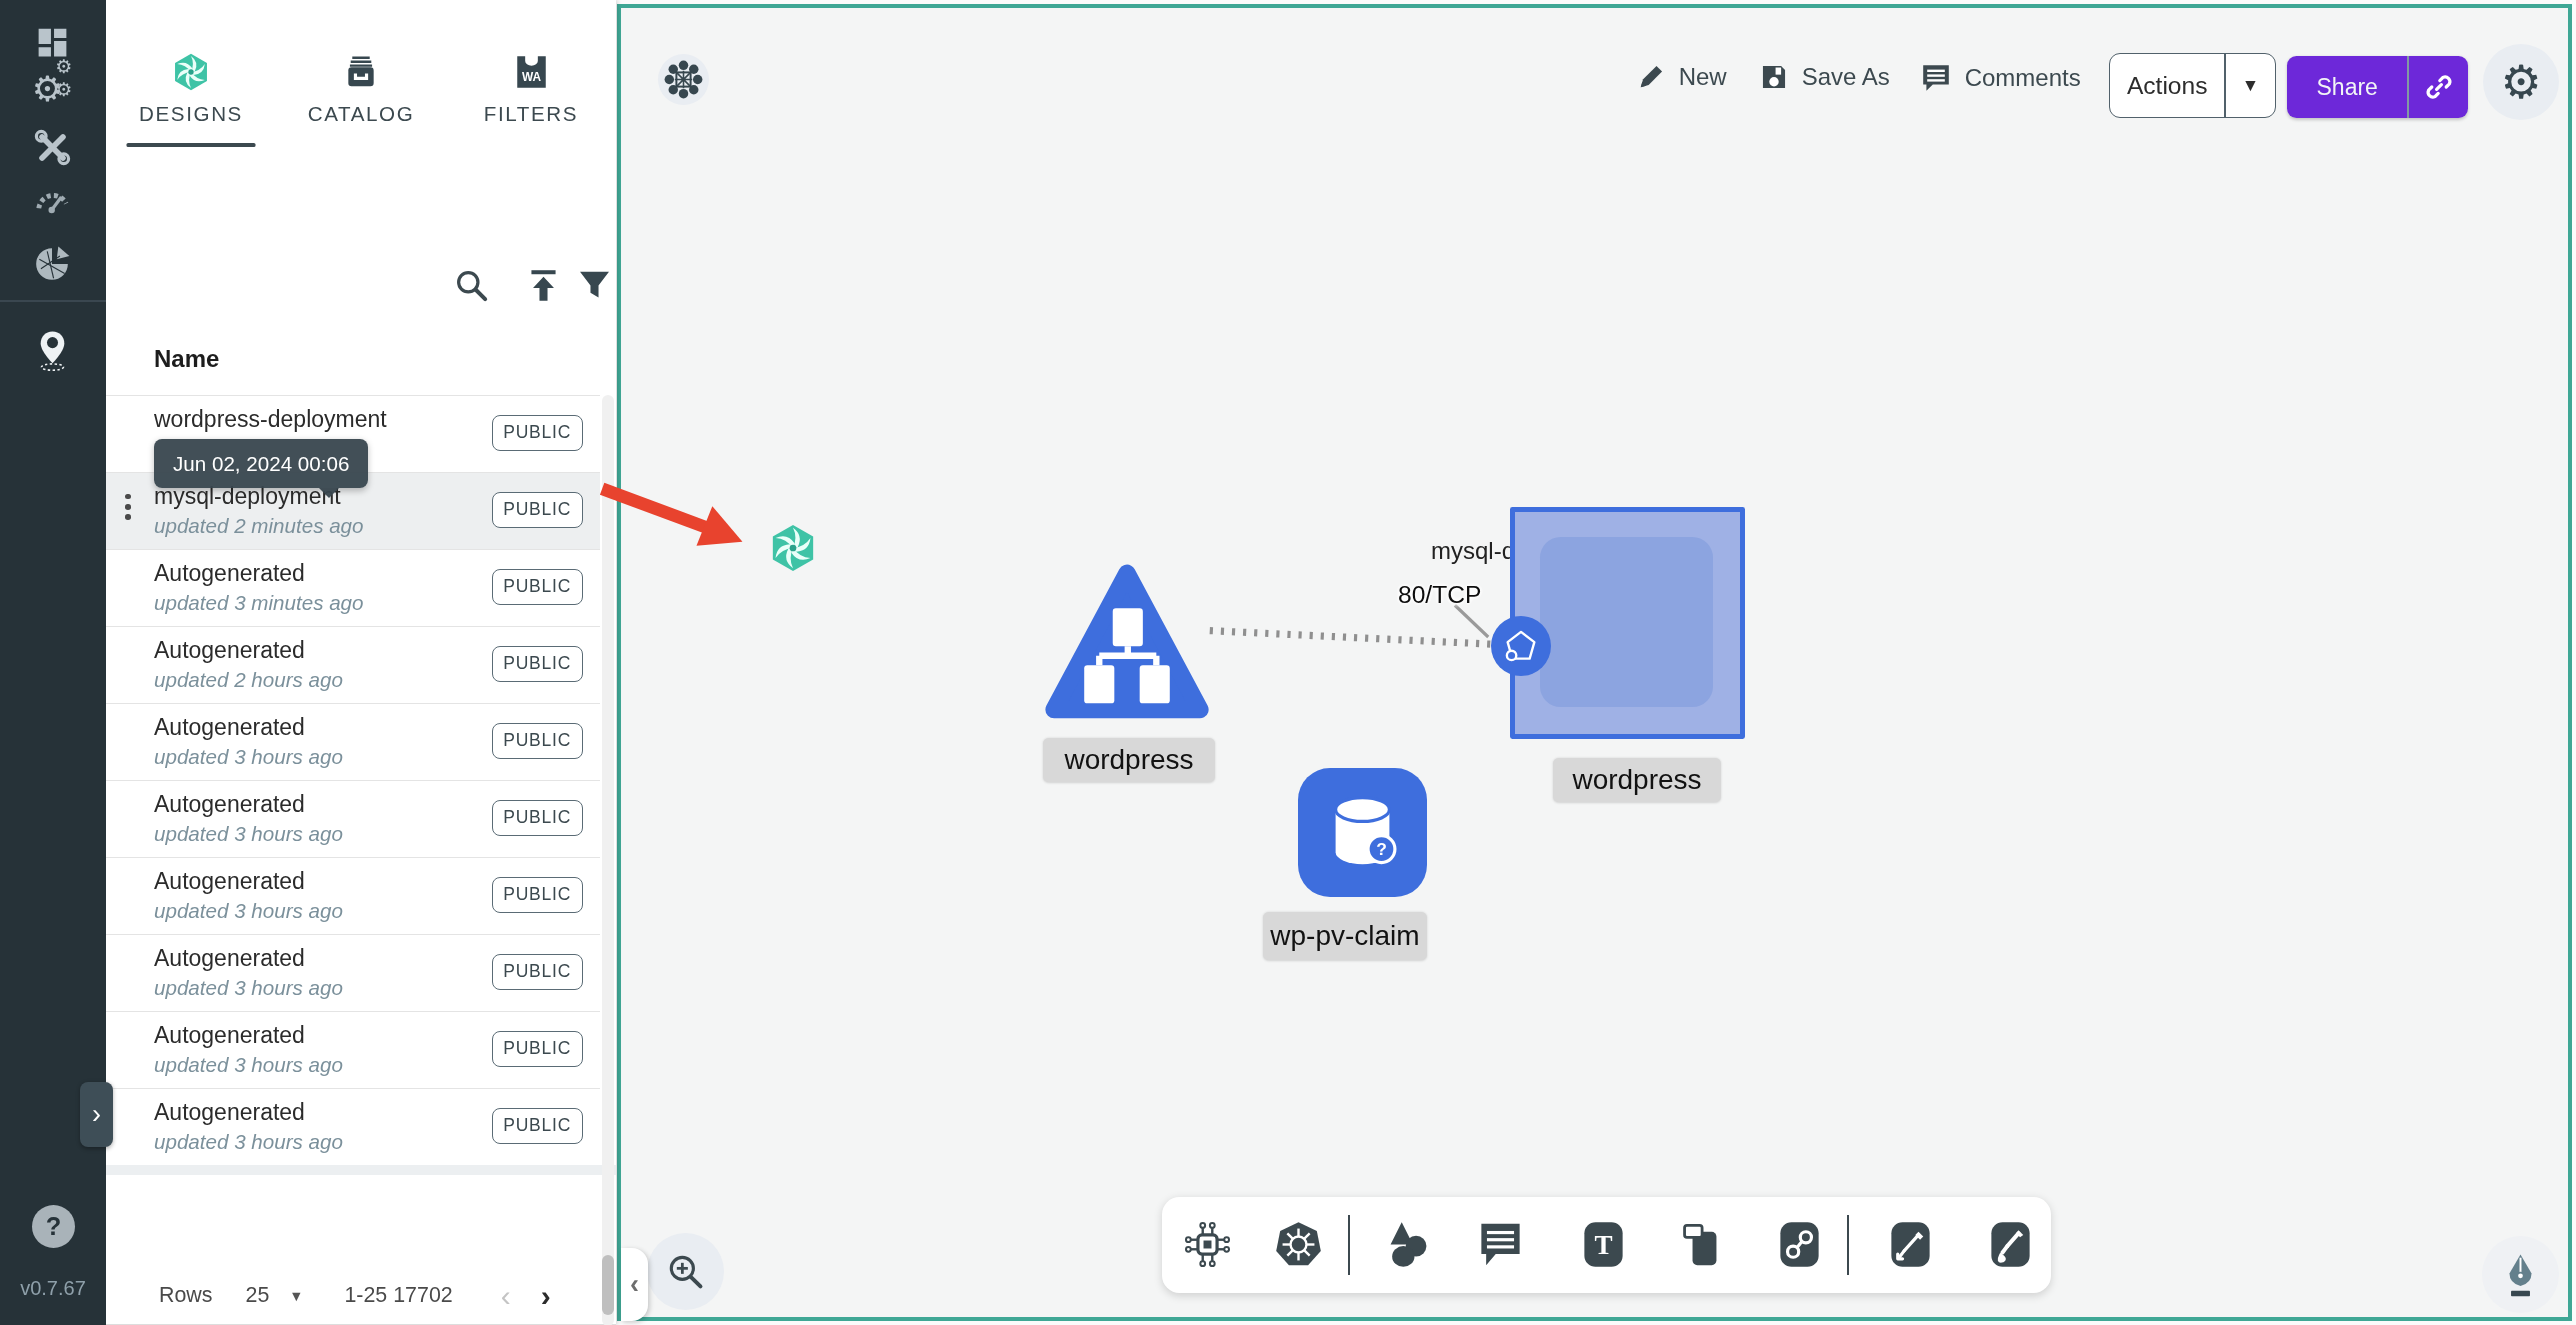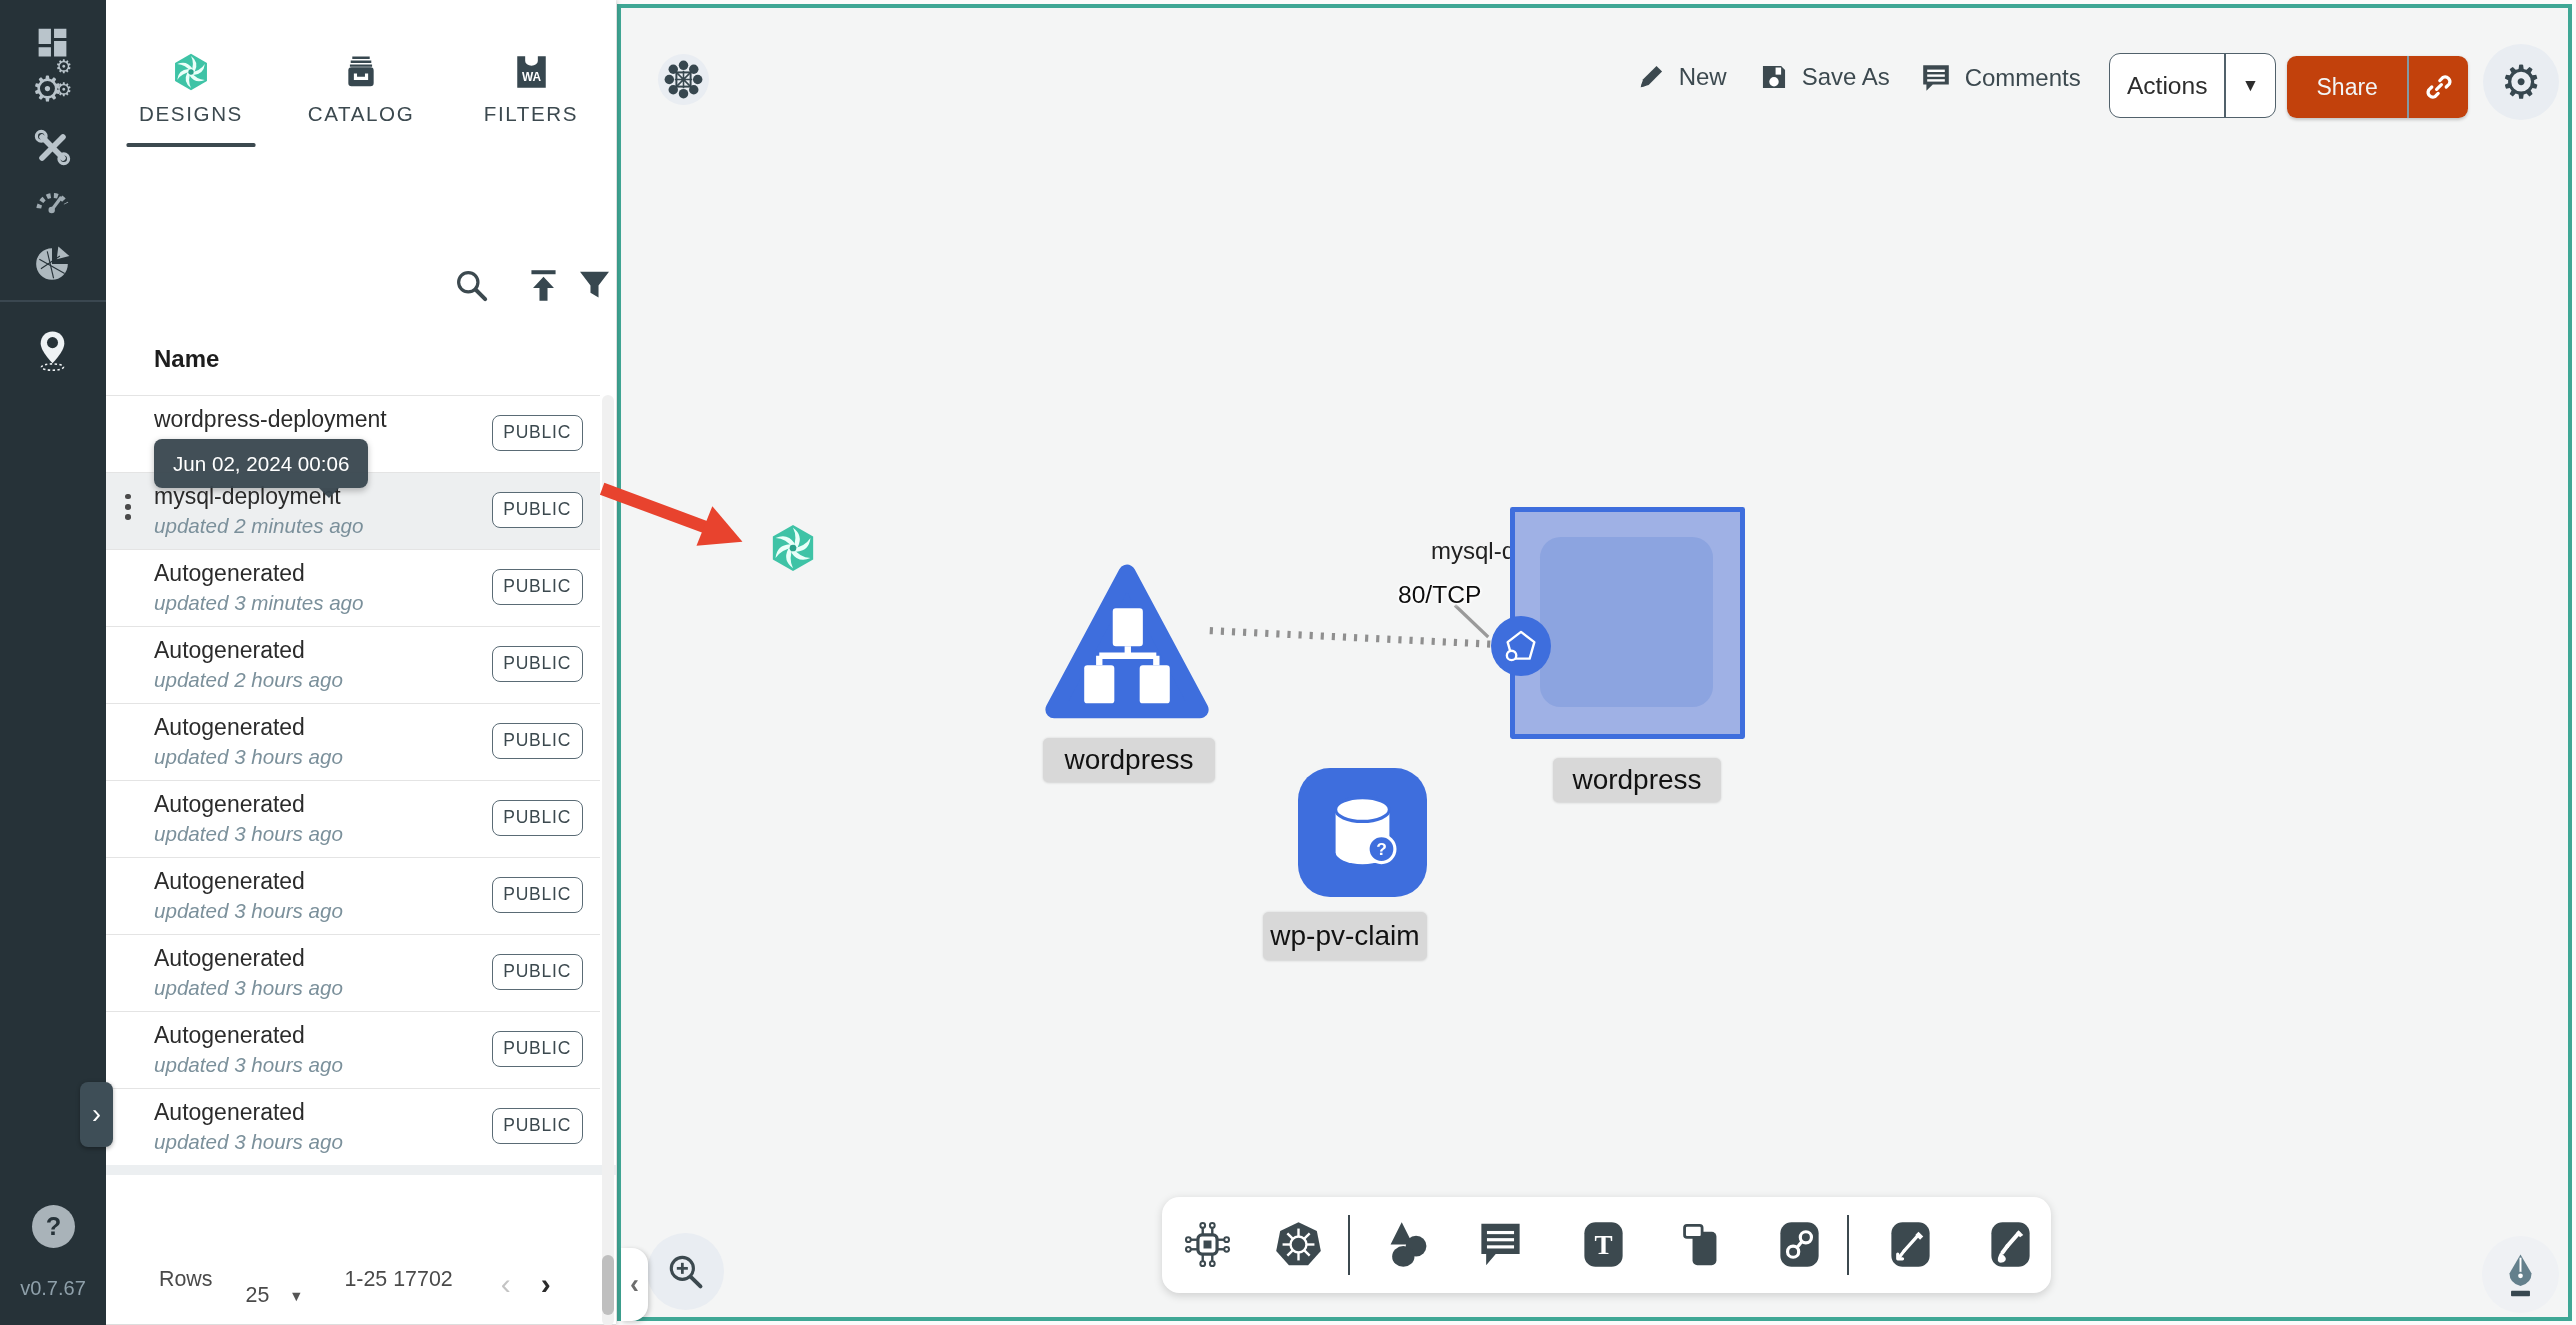--- a/index.html
+++ b/index.html
@@ -30,34 +30,34 @@
   .row { position:relative; width:494px; height:77px; border-top:0.8px solid #e4e4e4; background:#fff; cursor:pointer;padding-left:45px; }
   .row.selected { background:#edeff0; }
   .row-name { position:absolute; left:48px; top:9.5px; font-size:23px; color:#2b2b2b; }
   .row-sub { position:absolute; left:48px; top:41px; font-size:20.6px; font-style:italic; color:#7b909b; }
   .badge { position:absolute; right:17.5px; top:19px; font-size:17.5px; color:#3c494f; border:1.6px solid #5a6b75; border-radius:8px; padding:6.4px 10.3px; letter-spacing:0.8px; background:#fff; }
   .kebab { position:absolute; left:19px; top:20.6px; width:8px; }
   .kebab i { display:block; width:5.6px; height:5.6px; border-radius:50%; background:#4a4a4a; margin:0 0 4.8px 0; }
   #list-end { left:0; top:1165px; width:510px; height:9.5px; background:#eceff1; }
   #tooltip { left:48px; top:439px; height:49px; background:rgba(56,70,78,.95); color:#fff; font-size:20.6px; border-radius:8px; padding:0 19px; display:flex; align-items:center; z-index:26; box-shadow:0 2.4px 6.4px rgba(0,0,0,.25); }
   #tooltip-tail { position:absolute; left:165px; bottom:-9.5px; width:0; height:0; border-left:10.3px solid transparent; border-right:10.3px solid transparent; border-top:10.3px solid rgba(56,70,78,.95); }
-  #drawer-footer { left:0; top:1267px; width:510px; height:58px; background:#fff; display:flex; font-size:21.4px; color:#4a4a4a; border-bottom:0.8px solid #ddd; }
+  #drawer-footer { left:0; top:1267px; width:510px; height:58px; background:#fff; display:flex; align-items:center; font-size:21.4px; color:#4a4a4a; border-bottom:0.8px solid #ddd; }
   #scroll-track { right:2.4px; top:395px; width:12px; height:931px; background:#f0f0f0; border-radius:6.4px; }
   #scroll-thumb { right:2.4px; top:1255px; width:12px; height:60px; background:#bfbfbf; border-radius:6.4px; }
   #expander-dark { left:80px; top:1082px; width:33px; height:65px; background:#3e4e57; border-radius:8px; z-index:40; display:flex; align-items:center; justify-content:center; color:#fff; font-size:27px; cursor:pointer; box-shadow:0 1.6px 4px rgba(0,0,0,.3); }
 
   
   #canvas { left:617px; top:4px; width:1955px; height:1317px; border:4px solid #3fa795; background:#f4f5f5; z-index:10; }
   .circle-btn { border-radius:50%; background:#e9edf2; display:flex; align-items:center; justify-content:center; cursor:pointer; }
   .tb-item { display:flex; align-items:center; gap:12.7px; cursor:pointer; color:#3c494f; font-size:24px; }
   #actions-btn { left:1488px; top:45px; width:167px; height:65px; background:#fff; border:1.6px solid #51616b; border-radius:11px; display:flex; align-items:center; cursor:pointer; }
   #actions-btn .lbl { flex:1; text-align:center; font-size:24.6px; color:#2d2d2d; }
   #actions-btn .sep { width:1.6px; height:65px; background:#51616b; }
   #actions-btn .caret { width:49px; text-align:center; font-size:17.5px; color:#2d2d2d; }
-  #share-btn { left:1666px; top:48px; width:181px; height:62px; background:#c2410c; border-radius:9.5px; display:flex; align-items:center; cursor:pointer; box-shadow:0 1.6px 3.2px rgba(0,0,0,.2); }
+  #share-btn { left:1666px; top:48px; width:181px; height:62px; background:#6d28d9; border-radius:9.5px; display:flex; align-items:center; cursor:pointer; box-shadow:0 1.6px 3.2px rgba(0,0,0,.2); }
   #share-btn .lbl { flex:1; text-align:center; color:#f2f5f6; font-size:23px; }
   #share-btn .sep { width:1.6px; height:62px; background:#8299a4; }
   #share-btn .icn { width:59px; display:flex; align-items:center; justify-content:center; }
   .node-label { position:absolute; background:#d8d8d8; border-radius:5.6px; color:#121212; display:flex; align-items:center; justify-content:center; box-shadow:0 0.8px 2.4px rgba(0,0,0,.15); }
   #deploy-square { left:889px; top:499px; width:235px; height:232px; border:5.6px solid #3e6edd; background:#9fb1e5; border-radius:2.4px; }
   #deploy-inner { left:25.4px; top:25.4px; width:173px; height:170px; background:#8ca4e0; border-radius:20.6px; }
   #pvc-node { left:677px; top:760px; width:129px; height:129px; background:#3e6edd; border-radius:32px; display:flex; align-items:center; justify-content:center; }
   #edge-label { left:777px; top:573px; font-size:24.6px; font-weight:400; color:#0d0d0d; text-shadow:0 0 4px #fff,0 0 4px #fff,0 0 4.8px #fff,0 0 4.8px #fff; }
   #mysql-label { left:810px; top:529px; font-size:24px; color:#222; text-shadow:0 0 4px #f4f5f5,0 0 4.8px #f4f5f5; }
   #toolbar { left:541px; top:1189px; width:889px; height:96px; background:#fff; border-radius:17.5px; box-shadow:0 2.4px 8px rgba(0,0,0,.15); }

